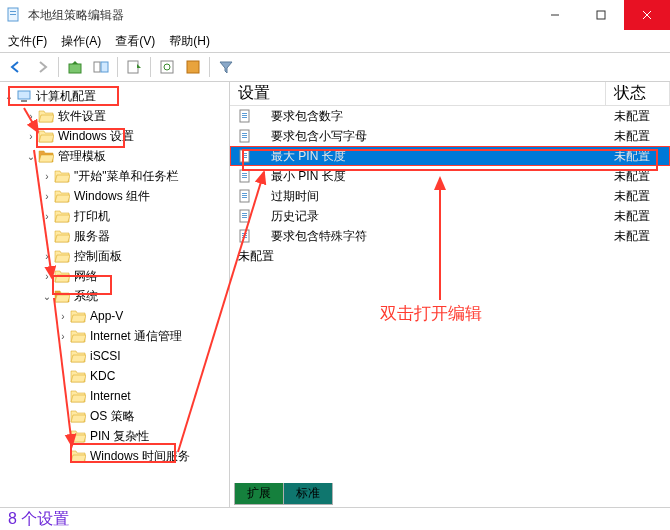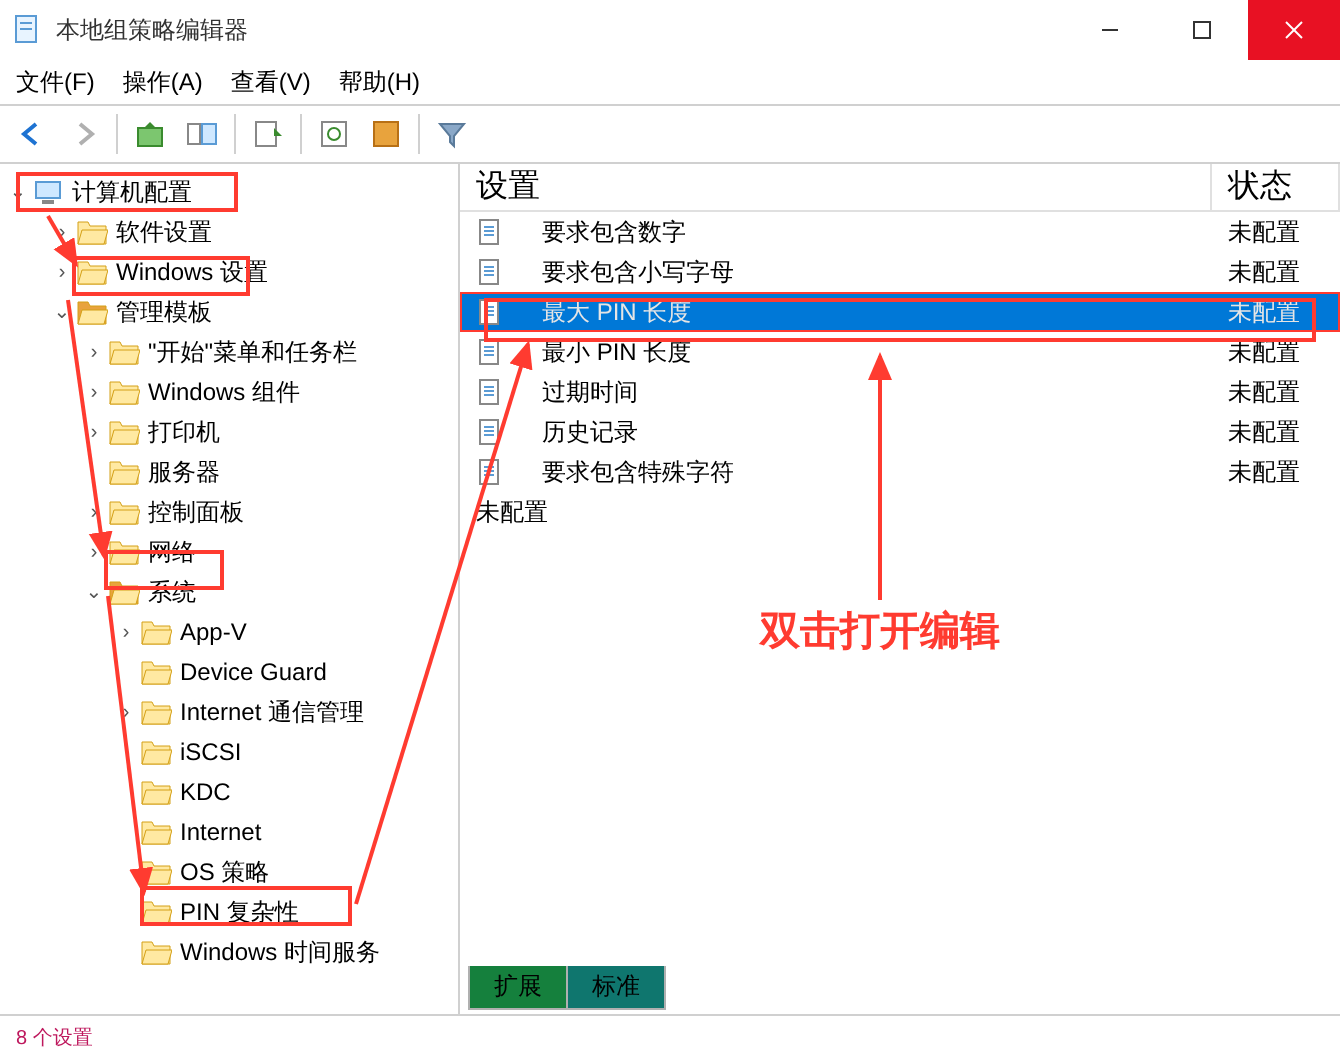--- a/index.html
+++ b/index.html
@@ -42,24 +42,24 @@
   .list-row.selected { background: #0078d7; color: #e5e5e5; outline: 1px solid #ff3b30; outline-offset: -1px; }
   .list-row .cell { padding: 0 8px; display: flex; align-items: center; gap: 19px; }
   .list-row .cell.setting { width: 376px; }
   .list-row .cell.status { width: 60px; }
   .doc-icon { width: 14px; height: 14px; flex-shrink: 0; }
   
   .tabs { position: absolute; left: 4px; bottom: 2px; display: flex; font-size: 12px; }
   .tabs .tab { padding: 2px 12px; border: 1px solid #b0b0b0; background: #15803d; margin-right: -1px; border-top: none; }
   .tabs .tab.active { background: #0f766e; }
   
-  .statusbar { height: 22px; font-size: 10px; padding-left: 8px; display: flex; align-items: center; color: #be185d; }
+  .statusbar { height: 22px; font-size: 16px; padding-left: 8px; display: flex; align-items: center; color: #6d28d9; }
   
   .redbox { position: absolute; border: 2px solid #ff3b30; pointer-events: none; }
-  .anno-text { position: absolute; color: #ff3b30; font-size: 20px; pointer-events: none; font-weight: bold; }
+  .anno-text { position: absolute; color: #ff3b30; font-size: 17px; pointer-events: none; }
   
   svg.arrow { position: absolute; pointer-events: none; overflow: visible; }
   svg.arrow line, svg.arrow path { stroke: #ff3b30; stroke-width: 2; }
   svg.arrow polygon { fill: #ff3b30; }
 </style>
 </head>
 <body>
 
 <div class="titlebar">
   <svg class="icon" viewBox="0 0 16 16">
@@ -250,29 +250,20 @@
               <span class="tree-label">系统</span>
             </div>
             <div class="tree-row">
               <span class="tree-indent" style="width:54px"></span>
               <span class="tree-exp">›</span>
               <svg class="tree-icon folder " viewBox="0 0 16 16">
                 <path d="M1 3 L6 3 L7 5 L15 5 L15 14 L1 14 Z"></path>
                 <path d="M1 14 L3 7 L16 7 L14 14 Z" fill="#ffe9a2"></path>
               </svg>
               <span class="tree-label">App-V</span>
-            </div>
-            <div class="tree-row">
-              <span class="tree-indent" style="width:54px"></span>
-              <span class="tree-exp"></span>
-              <svg class="tree-icon folder " viewBox="0 0 16 16">
-                <path d="M1 3 L6 3 L7 5 L15 5 L15 14 L1 14 Z"></path>
-                <path d="M1 14 L3 7 L16 7 L14 14 Z" fill="#ffe9a2"></path>
-              </svg>
-              <span class="tree-label">Device Guard</span>
             </div>
             <div class="tree-row">
               <span class="tree-indent" style="width:54px"></span>
               <span class="tree-exp">›</span>
               <svg class="tree-icon folder " viewBox="0 0 16 16">
                 <path d="M1 3 L6 3 L7 5 L15 5 L15 14 L1 14 Z"></path>
                 <path d="M1 14 L3 7 L16 7 L14 14 Z" fill="#ffe9a2"></path>
               </svg>
               <span class="tree-label">Internet 通信管理</span>
             </div>

